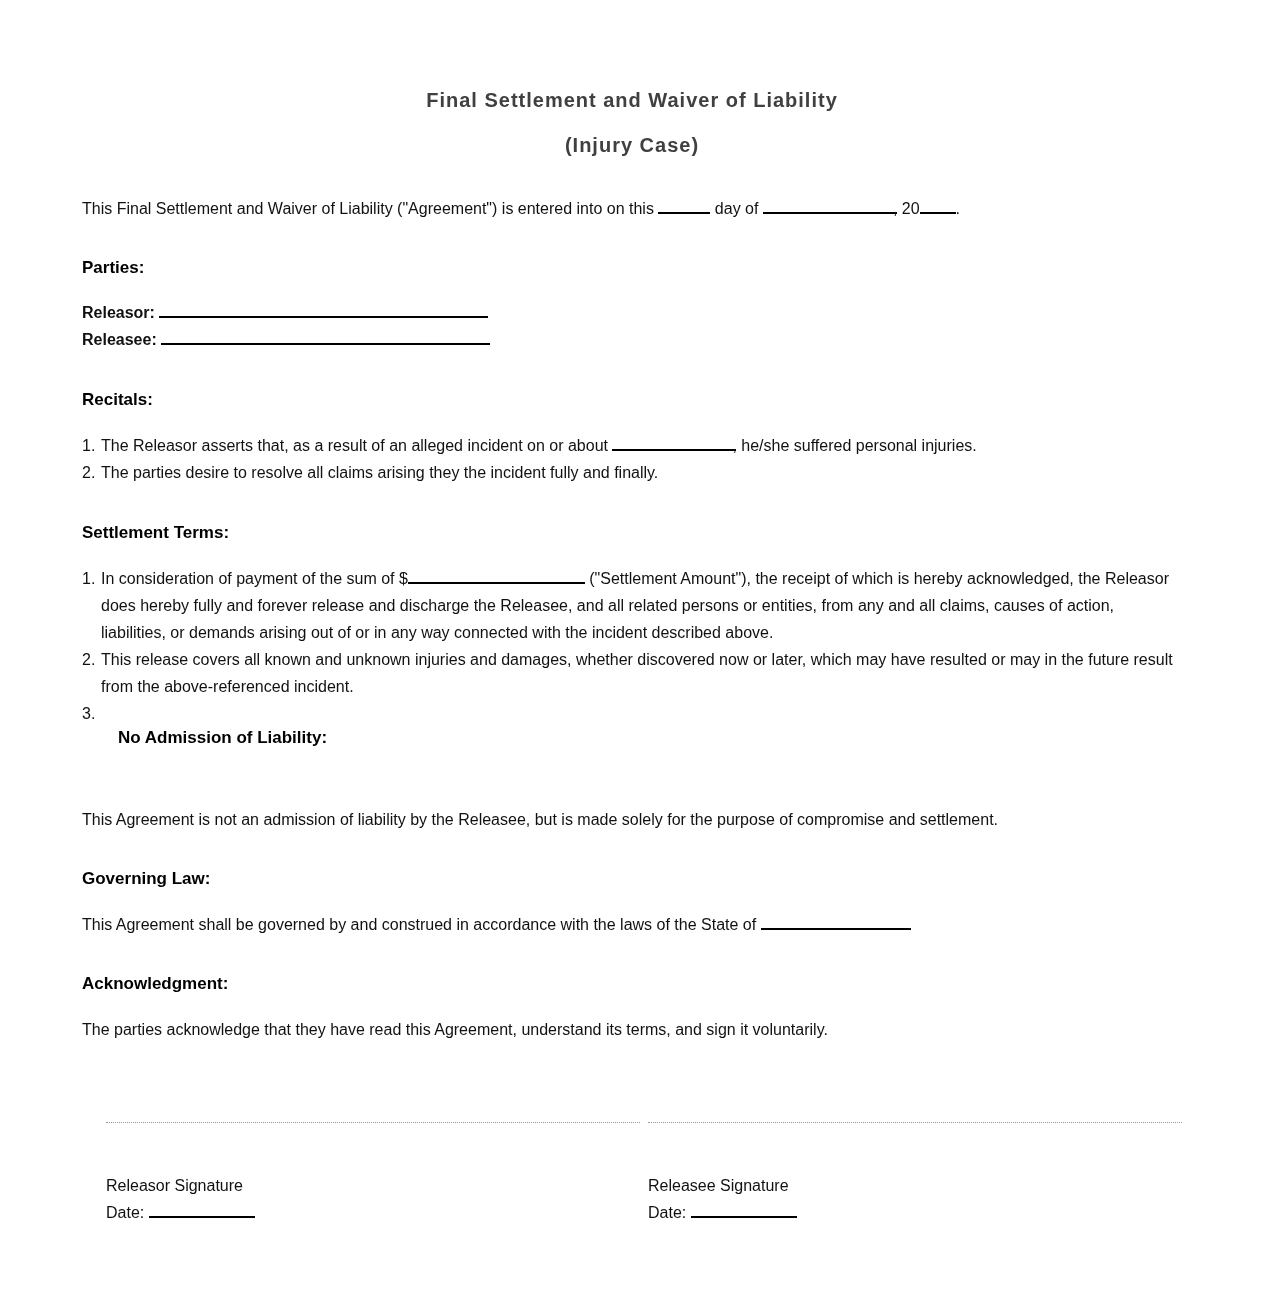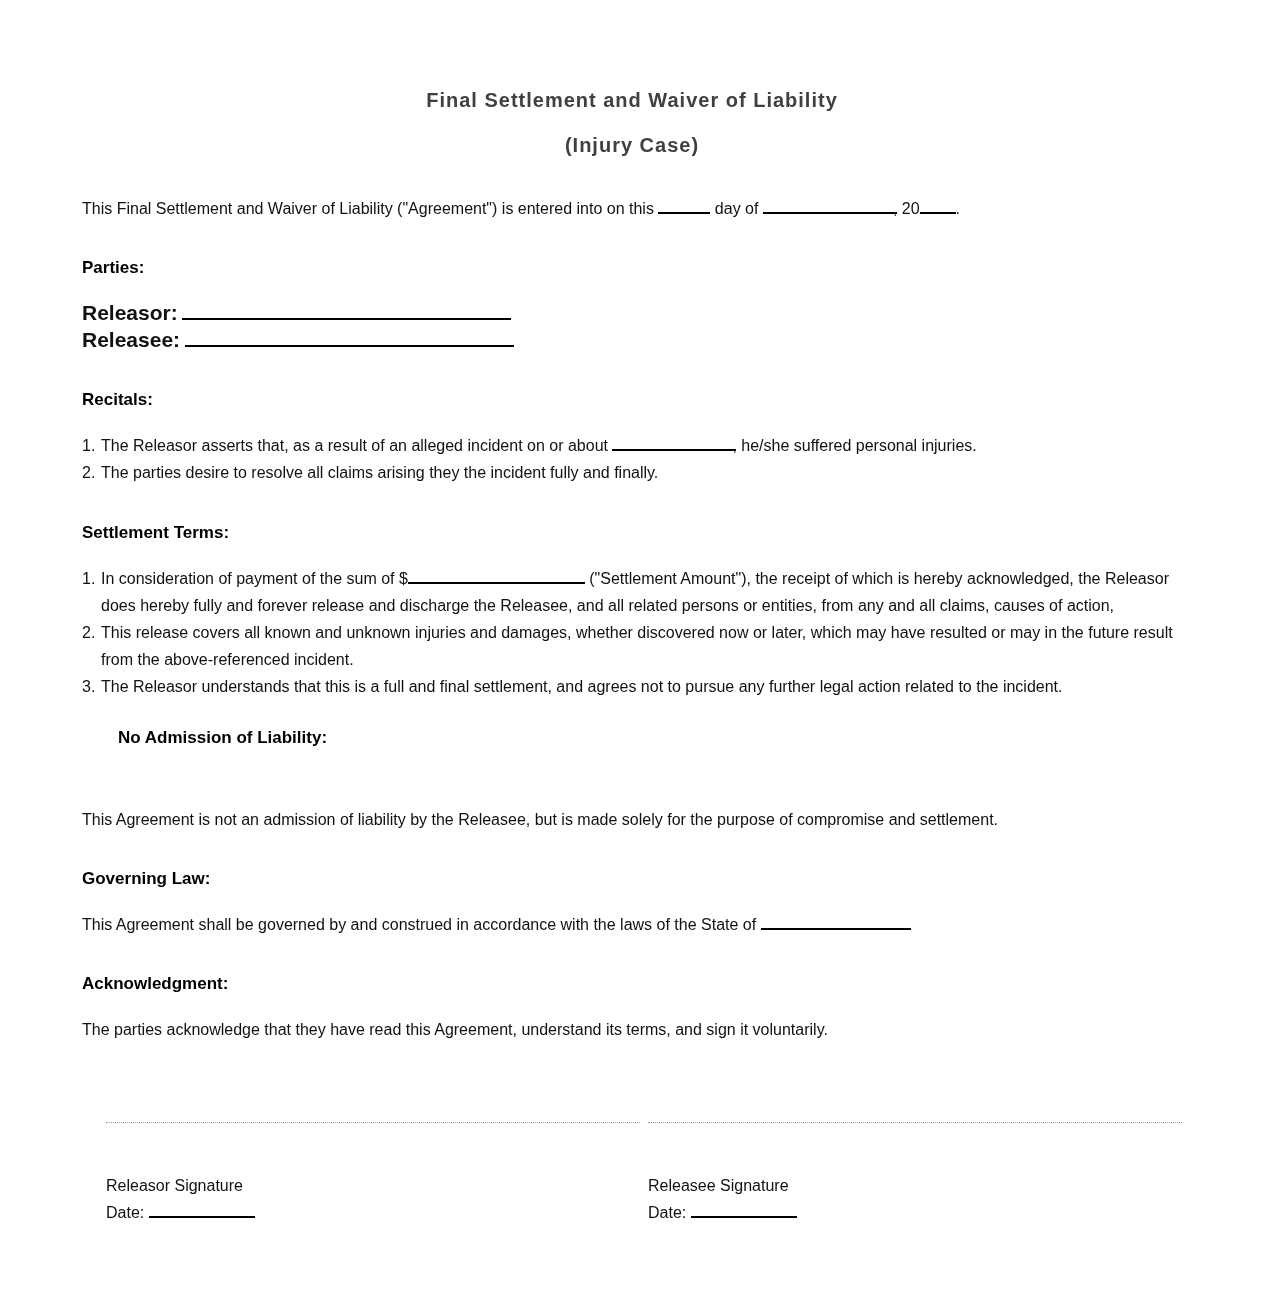--- a/index.html
+++ b/index.html
@@ -49,21 +49,21 @@
       color: #000;
     }
     .blank {
       display: inline-block;
       border-bottom: 2px solid #000;
       height: 14px;
       vertical-align: baseline;
     }
     .party-label {
       font-weight: bold;
-      font-size: 21px;
+      font-size: 16px;
     }
     .list {
       position: absolute;
       left: 0;
       width: 1100px;
       margin: 0;
       padding: 0;
       list-style: none;
       font-size: 16px;
       line-height: 27px;
@@ -144,29 +144,29 @@
     </li>
   </ol>
 
   <div class="heading" style="top:523px;">Settlement Terms:</div>
 
   <ol class="list" style="top:565px;">
     <li>
       <span class="num">1.</span>
       <span>In consideration of payment of the sum of $</span><span class="blank" style="width:177px;"></span><span> ("Settlement Amount"), the receipt of which is hereby acknowledged, the Releasor</span><br>
       <span>does hereby fully and forever release and discharge the Releasee, and all related persons or entities, from any and all claims, causes of action,</span><br>
+      <span>liabilities, or demands arising out of or in any way connected with the incident described above.</span>
     </li>
     <li>
       <span class="num">2.</span>
       <span>This release covers all known and unknown injuries and damages, whether discovered now or later, which may have resulted or may in the future result</span><br>
       <span>from the above-referenced incident.</span>
     </li>
     <li>
       <span class="num">3.</span>
-      <span>The Releasor understands that this is a full and final settlement, and agrees not to pursue any further legal action related to the incident.</span>
     </li>
   </ol>
 
   <div class="heading" style="top:728px;margin-left:36px;">No Admission of Liability:</div>
   <div class="text" style="top:806px;">This Agreement is not an admission of liability by the Releasee, but is made solely for the purpose of compromise and settlement.</div>
 
   <div class="heading" style="top:869px;">Governing Law:</div>
   <div class="text" style="top:911px;">
     <span>This Agreement shall be governed by and construed in accordance with the laws of the State of</span>
     <span class="blank" style="width:150px;margin-right:-4px;"></span><span>.</span>

